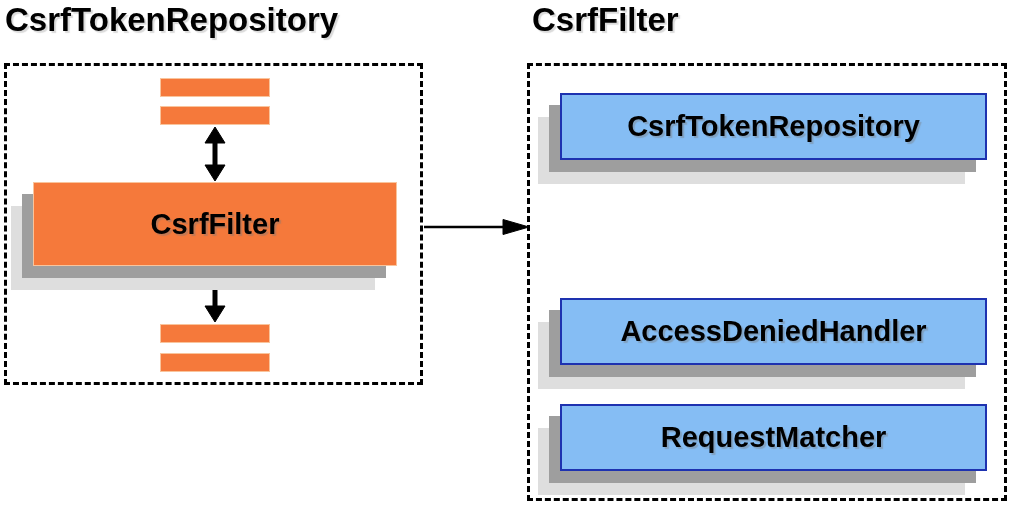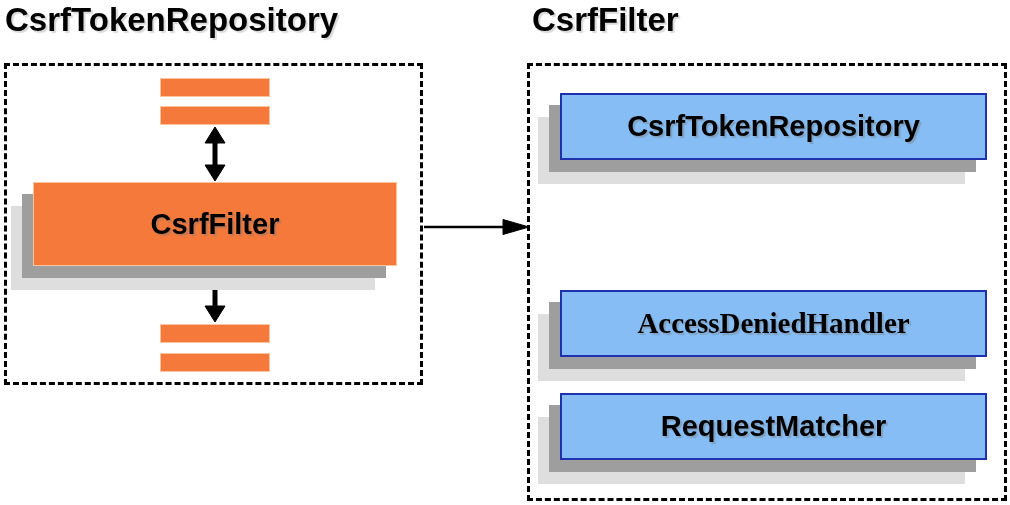--- a/index.html
+++ b/index.html
@@ -81,22 +81,22 @@
     background:var(--orange-fill);
     border:1px solid var(--orange-edge);
   }
   .component { left:560px; width:427px; height:67px; }
   .component .face {
     background:var(--blue-fill);
     border:2px solid var(--blue-border);
   }
   #component-1 { top:93px; }
   #component-2 { top:193px; }
-  #component-3 { top:290px;font-family:Liberation Serif, serif; }
-  #component-4 { top:393px; }
+  #component-3 { top:298px; }
+  #component-4 { top:404px; }
 
   .arrow-svg { position:absolute; display:block; }
   #v-arrow-top    { left:203px; top:127px; }
   #v-arrow-bottom { left:203px; top:268px; }
   #h-arrow        { left:424px; top:218px; }
   .arrow-shape { fill:var(--line-color); stroke:var(--line-color); }
 </style>
 </head>
 <body>
 

